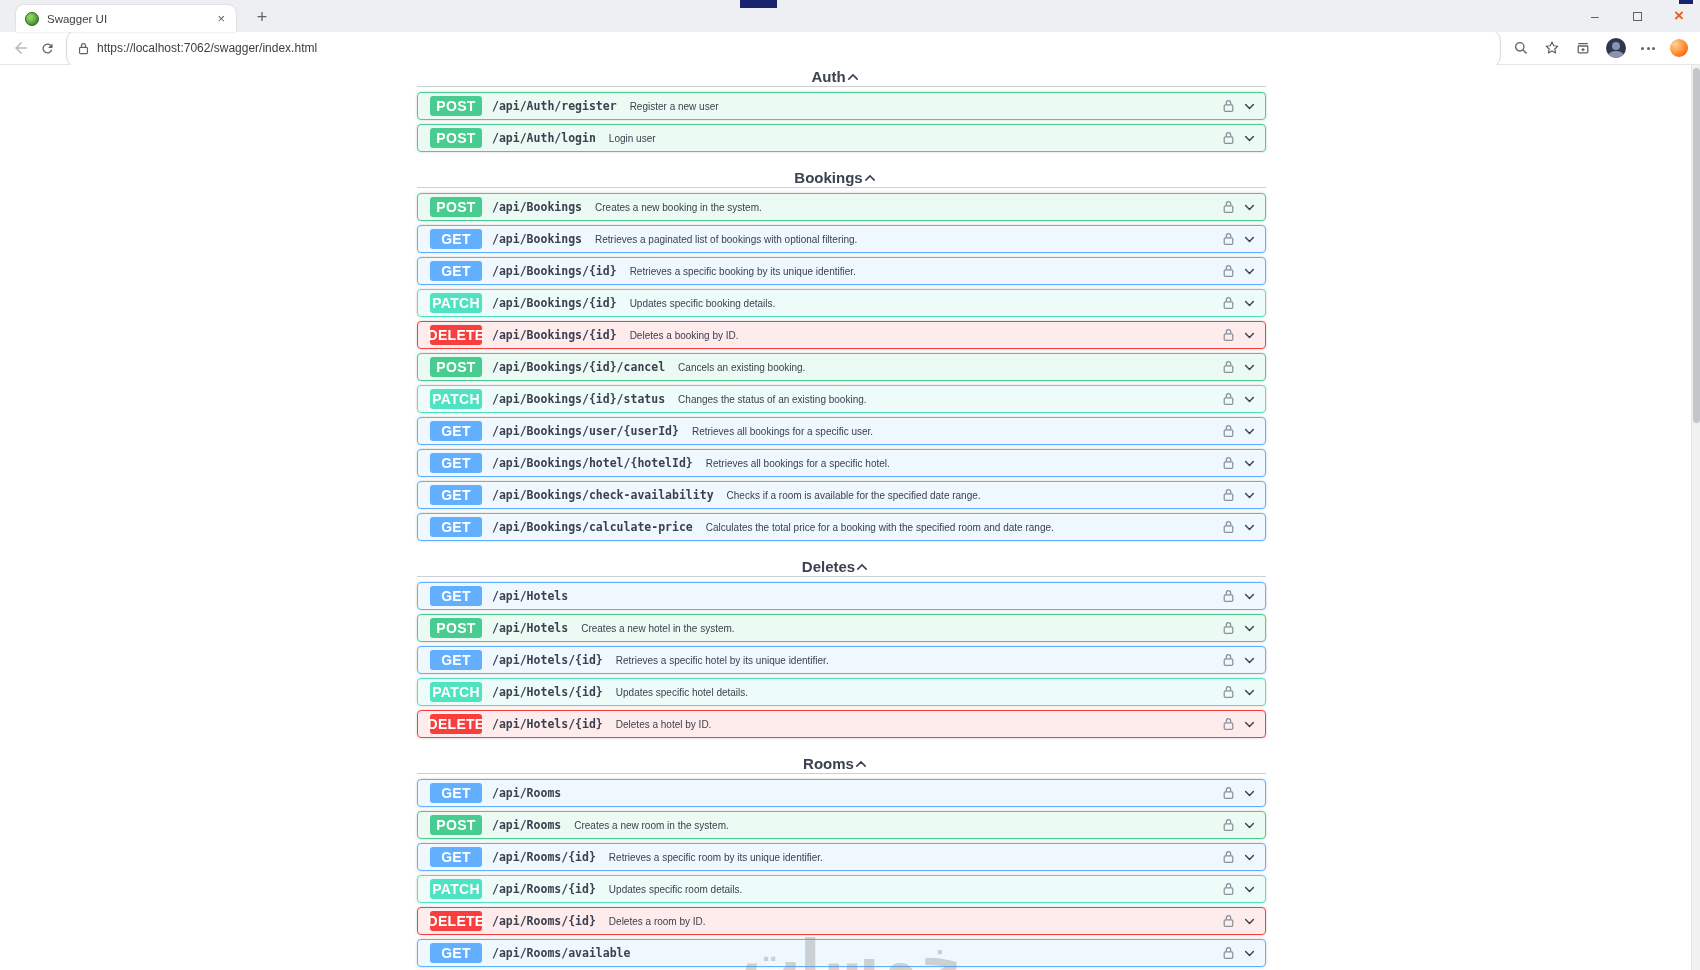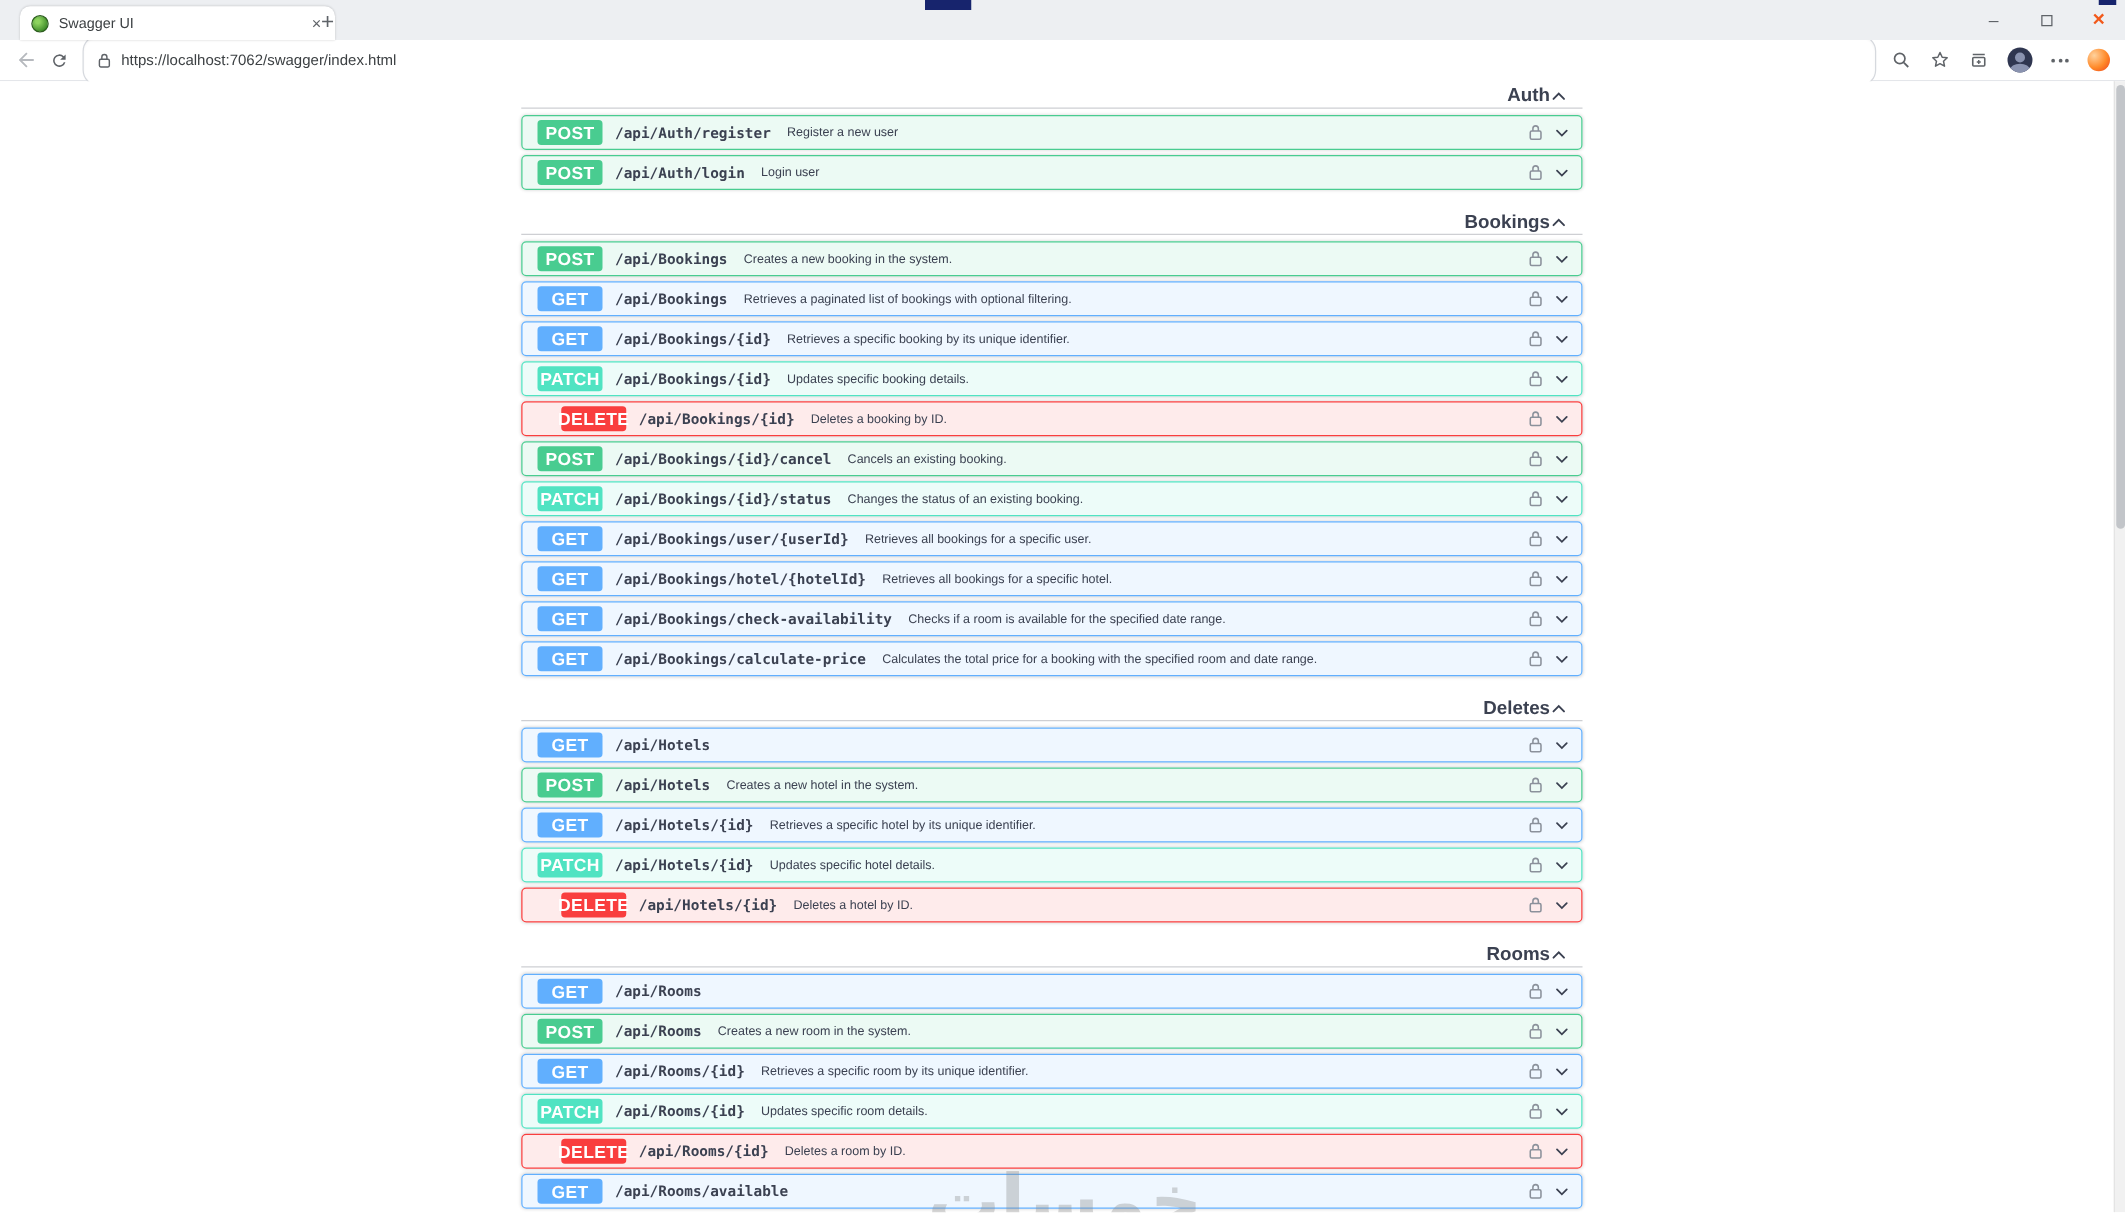--- a/index.html
+++ b/index.html
@@ -8,21 +8,21 @@
     --c-post:#49cc90; --bg-post:rgba(73,204,144,.1);
     --c-patch:#50e3c2;--bg-patch:rgba(80,227,194,.1);
     --c-delete:#f93e3e;--bg-delete:rgba(249,62,62,.1);
   }
   html,body{width:1700px;height:970px;overflow:hidden;background:#fff;
     font-family:"Liberation Sans","DejaVu Sans",sans-serif;}
   .screen{position:relative;width:1700px;height:970px;background:#fff;overflow:hidden;}
 
   
   .tab-bar{position:relative;height:32px;background:#edeff2;}
-  .tab{position:absolute;left:16px;bottom:0;width:252px;height:27px;background:#fff;
+  .tab{position:absolute;left:16px;bottom:0;width:220px;height:27px;background:#fff;
     border-radius:8px 8px 0 0;display:flex;align-items:center;padding:0 9px;
     box-shadow:0 0 2px rgba(0,0,0,.2);}
   .favicon{width:14px;height:14px;border-radius:50%;flex:0 0 auto;
     background:radial-gradient(circle at 35% 35%, #8dd35f 15%, #3f8c2a 75%);
     border:1.5px solid #2c5e1e;}
   .tab-title{font-size:11.5px;color:#3c4043;margin-left:8px;flex:1;white-space:nowrap;overflow:hidden;}
   .tab-close{font-size:13px;color:#5f6368;padding:0 2px;cursor:pointer;}
   .new-tab{position:absolute;left:250px;bottom:3px;width:24px;height:24px;display:flex;
     align-items:center;justify-content:center;font-size:18px;color:#5f6368;cursor:pointer;}
   .artifact-top-center{position:absolute;left:740px;top:0;width:37px;height:8px;background:#17246d;}
@@ -53,21 +53,21 @@
   
   .scrollbar{position:absolute;top:65px;right:0;bottom:0;width:9px;background:#f1f1f1;
     border-left:1px solid #e4e4e4;}
   .scroll-thumb{position:absolute;top:3px;left:1px;width:7px;height:355px;background:#c2c5c9;border-radius:4px;}
 
   
   .content{position:absolute;top:65px;left:0;right:9px;bottom:0;overflow:hidden;background:#fff;}
   .swagger-wrapper{margin-left:417px;width:849px;color:#3b4151;}
   .api-section{padding-top:12px;}
   .api-section:first-child{padding-top:2px;}
-  .section-header{display:flex;align-items:center;justify-content:flex-end;height:20px;
+  .section-header{display:flex;align-items:center;justify-content:center;height:20px;
     border-bottom:1px solid rgba(59,65,81,.25);margin-bottom:5px;cursor:pointer;padding-right:12px;}
   .section-title{font-size:15px;font-weight:bold;color:#3b4151;line-height:20px;}
   .chev{display:flex;align-items:center;}
 
   .opblock{display:flex;align-items:center;height:28px;margin-bottom:4px;border:1px solid;
     border-radius:4px;box-shadow:0 0 3px rgba(0,0,0,.19);cursor:pointer;background:#fff;}
   .badge{flex:0 0 auto;width:52px;height:20px;margin-left:12px;border-radius:3px;color:#fff;
     font-weight:bold;font-size:14px;letter-spacing:.3px;display:flex;align-items:center;
     justify-content:center;font-family:"Liberation Sans",sans-serif;}
   .path{font-family:"DejaVu Sans Mono","Liberation Mono",monospace;font-size:11.5px;
@@ -75,21 +75,21 @@
   .summary{font-size:10px;color:#3b4151;margin-left:13px;white-space:nowrap;overflow:hidden;
     text-overflow:ellipsis;flex:1;}
   .op-icons{margin-left:auto;display:flex;align-items:center;gap:9px;padding:0 9px 0 8px;flex:0 0 auto;}
 
   .opblock.get{border-color:var(--c-get);background:var(--bg-get);}
   .opblock.get .badge{background:var(--c-get);}
   .opblock.post{border-color:var(--c-post);background:var(--bg-post);}
   .opblock.post .badge{background:var(--c-post);}
   .opblock.patch{border-color:var(--c-patch);background:var(--bg-patch);}
   .opblock.patch .badge{background:var(--c-patch);}
-  .opblock.delete{border-color:var(--c-delete);background:var(--bg-delete);padding-left:19px;}
+  .opblock.delete{border-color:var(--c-delete);background:var(--bg-delete);}
   .opblock.delete .badge{background:var(--c-delete);}
 
   .watermark{position:absolute;left:742px;top:932px;font-size:58px;font-weight:bold;
     color:#8a8a8a;opacity:.35;z-index:10;font-family:"DejaVu Sans",sans-serif;
     pointer-events:none;line-height:1;}
 </style>
 </head>
 <body>
 
 <div class="screen">

